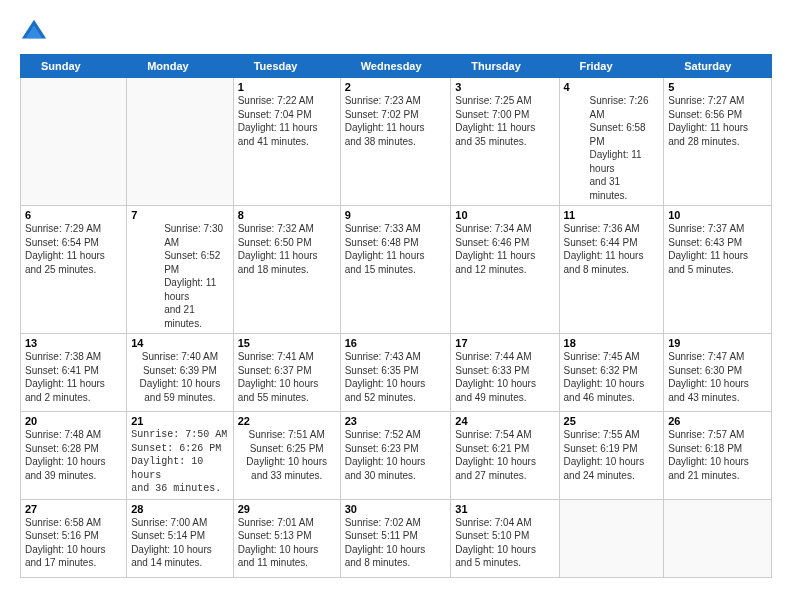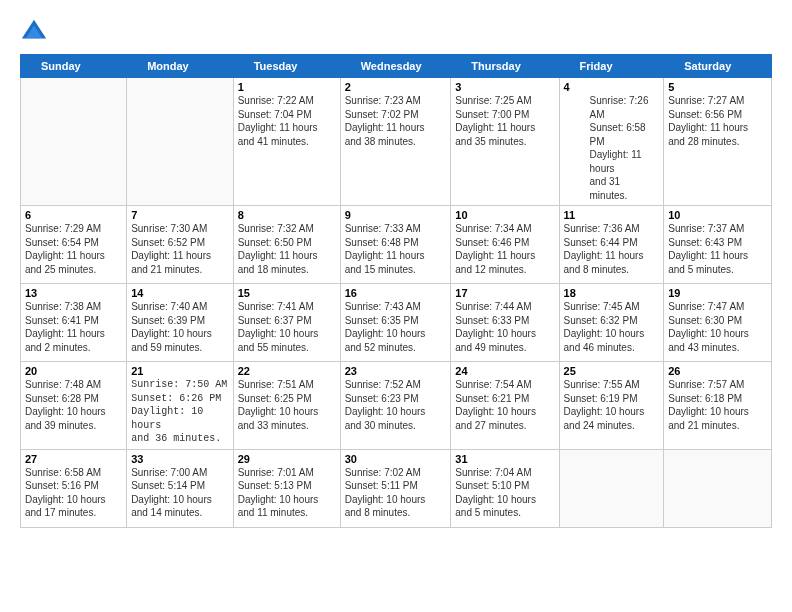--- a/index.html
+++ b/index.html
@@ -170,21 +170,21 @@
         <tr>
           <td>
             <span class="day-num">6</span>
             <div class="day-info" style="white-space: pre-line;">Sunrise: 7:29 AM
 Sunset: 6:54 PM
 Daylight: 11 hours
 and 25 minutes.</div>
           </td>
           <td>
             <span class="day-num">7</span>
-            <div class="day-info" style="white-space: pre-line;">Sunrise: 7:30 AM
+            <div class="day-info" style="white-space: pre-line; margin-left: 33px;">Sunrise: 7:30 AM
 Sunset: 6:52 PM
 Daylight: 11 hours
 and 21 minutes.</div>
           </td>
           <td>
             <span class="day-num">8</span>
             <div class="day-info" style="white-space: pre-line;">Sunrise: 7:32 AM
 Sunset: 6:50 PM
 Daylight: 11 hours
 and 18 minutes.</div>
@@ -221,21 +221,21 @@
         <tr>
           <td>
             <span class="day-num">13</span>
             <div class="day-info" style="white-space: pre-line;">Sunrise: 7:38 AM
 Sunset: 6:41 PM
 Daylight: 11 hours
 and 2 minutes.</div>
           </td>
           <td>
             <span class="day-num">14</span>
-            <div class="day-info" style="white-space: pre-line;">Sunrise: 7:40 AM
+            <div class="day-info" style="white-space: pre-line; text-align: center;">Sunrise: 7:40 AM
 Sunset: 6:39 PM
 Daylight: 10 hours
 and 59 minutes.</div>
           </td>
           <td>
             <span class="day-num">15</span>
             <div class="day-info" style="white-space: pre-line;">Sunrise: 7:41 AM
 Sunset: 6:37 PM
 Daylight: 10 hours
 and 55 minutes.</div>
@@ -279,21 +279,21 @@
           </td>
           <td>
             <span class="day-num">21</span>
             <div class="day-info" style="white-space: pre-line; font-family: Liberation Mono, monospace;">Sunrise: 7:50 AM
 Sunset: 6:26 PM
 Daylight: 10 hours
 and 36 minutes.</div>
           </td>
           <td>
             <span class="day-num">22</span>
-            <div class="day-info" style="white-space: pre-line;">Sunrise: 7:51 AM
+            <div class="day-info" style="white-space: pre-line; text-align: center;">Sunrise: 7:51 AM
 Sunset: 6:25 PM
 Daylight: 10 hours
 and 33 minutes.</div>
           </td>
           <td>
             <span class="day-num">23</span>
             <div class="day-info" style="white-space: pre-line;">Sunrise: 7:52 AM
 Sunset: 6:23 PM
 Daylight: 10 hours
 and 30 minutes.</div>
@@ -322,21 +322,21 @@
         </tr>
         <tr>
           <td>
             <span class="day-num">27</span>
             <div class="day-info" style="white-space: pre-line;">Sunrise: 6:58 AM
 Sunset: 5:16 PM
 Daylight: 10 hours
 and 17 minutes.</div>
           </td>
           <td>
-            <span class="day-num">33</span>
+            <span class="day-num">28</span>
             <div class="day-info" style="white-space: pre-line;">Sunrise: 7:00 AM
 Sunset: 5:14 PM
 Daylight: 10 hours
 and 14 minutes.</div>
           </td>
           <td>
             <span class="day-num">29</span>
             <div class="day-info" style="white-space: pre-line;">Sunrise: 7:01 AM
 Sunset: 5:13 PM
 Daylight: 10 hours

